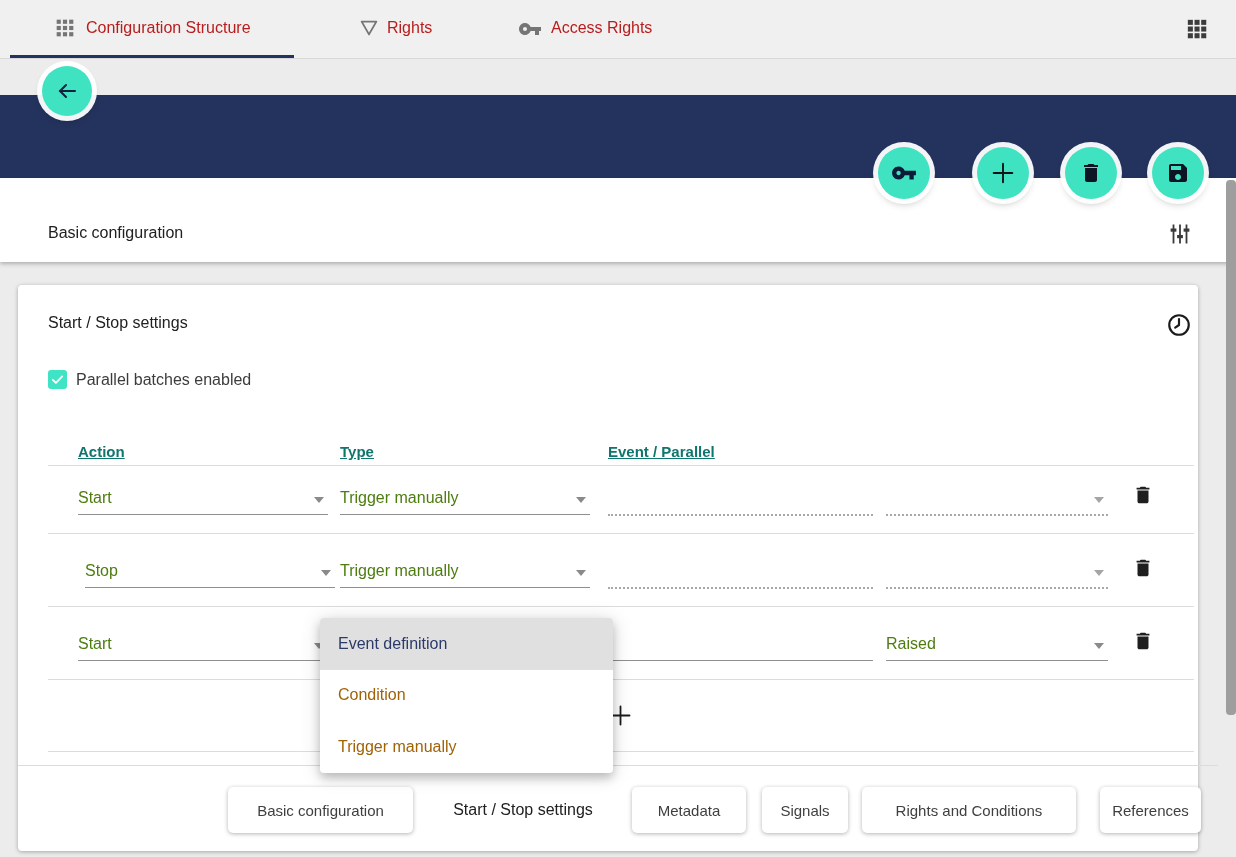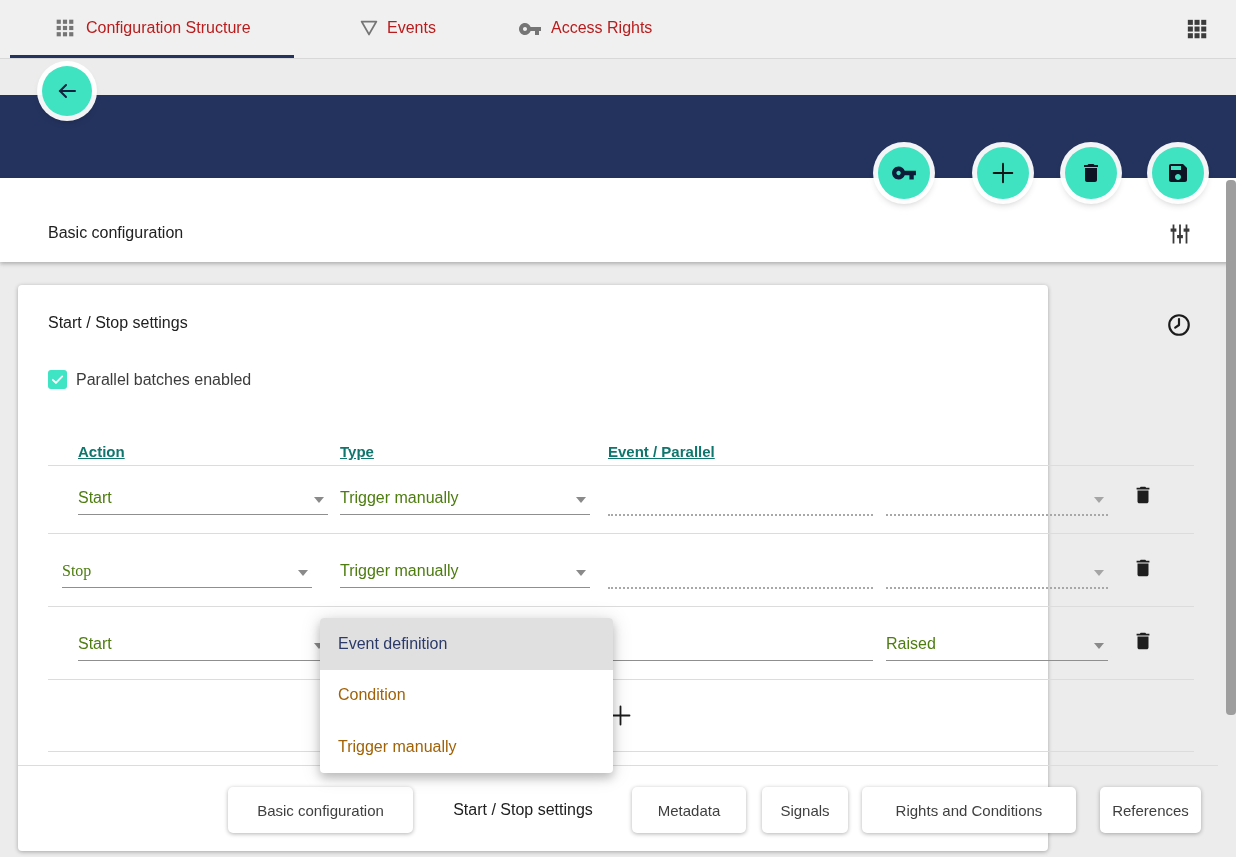--- a/index.html
+++ b/index.html
@@ -19,21 +19,21 @@
   .navyband{left:0;top:95px;width:1236px;height:83px;background:#24335e;}
   .page-title{left:36px;top:133px;font-size:28px;white-space:nowrap;}
   .title-prefix{color:#a4abbe;}
   .title-main{color:#ffffff;}
 
   
   .basicband{left:0;top:178px;width:1236px;height:84px;background:#ffffff;box-shadow:0 2px 4px rgba(0,0,0,.25);}
   .section-title{font-size:16px;color:#212121;white-space:nowrap;}
 
   
-  .card{left:18px;top:285px;width:1030px;height:566px;background:#ffffff;border-radius:4px;
+  .card{left:18px;top:285px;width:1180px;height:566px;background:#ffffff;border-radius:4px;
         box-shadow:0 1px 4px rgba(0,0,0,.3);}
 
   .checkbox{width:19px;height:19px;border-radius:3px;background:#3ee4c3;display:flex;align-items:center;justify-content:center;}
   .check-label{font-size:16px;color:#3c3c3c;}
 
   .th{font-size:15px;font-weight:bold;color:#0f766e;white-space:nowrap;text-decoration:underline;}
   .divider{height:1px;background:#dcdcdc;}
 
   .select{height:36px;}
   .select .val{position:absolute;left:0;bottom:7px;font-size:16px;color:#4d7c0f;white-space:nowrap;}
@@ -80,21 +80,21 @@
         </svg>
       </span>
     </div>
     <div class="abs tab-label" style="left:86px;top:19px;">Configuration Structure</div>
 
     <div class="abs" style="left:358px;top:17px;">
       <svg width="22" height="22" viewBox="0 0 24 24" fill="none" stroke="#757575" stroke-width="2" stroke-linejoin="round">
         <path d="M4 5h16L12 19z"></path>
       </svg>
     </div>
-    <div class="abs tab-label" style="left:387px;top:19px;">Events</div>
+    <div class="abs tab-label" style="left:387px;top:19px;">Rights</div>
 
     <div class="abs" style="left:518px;top:17px;color:#757575;">
       <svg width="24" height="24" viewBox="0 0 24 24" fill="currentColor">
         <path d="M12.65 10C11.83 7.67 9.61 6 7 6c-3.31 0-6 2.69-6 6s2.69 6 6 6c2.61 0 4.83-1.67 5.65-4H17v4h4v-4h2v-4H12.65zM7 14c-1.1 0-2-.9-2-2s.9-2 2-2 2 .9 2 2-.9 2-2 2z"></path>
       </svg>
     </div>
     <div class="abs tab-label" style="left:551px;top:19px;">Access Rights</div>
 
     <div class="abs" style="left:1186px;top:18px;color:#3c3c3c;">
       <svg width="22" height="22" viewBox="0 0 24 24" fill="currentColor">
@@ -210,21 +210,21 @@
       <span class="val"></span>
       <span class="caret dim"></span>
     </div>
     <div class="abs icon trash" style="left:1114px;top:198px;">
       <svg width="22" height="24" viewBox="0 0 24 24" fill="currentColor">
         <path d="M6 19c0 1.1.9 2 2 2h8c1.1 0 2-.9 2-2V7H6v12zM19 4h-3.5l-1-1h-5l-1 1H5v2h14V4z"></path>
       </svg>
     </div>
     <div class="abs divider" style="left:30px;top:248px;width:1146px;"></div>
 
-    <div class="abs select u-solid" style="left:44px;top:266px;width:250px;font-family:Liberation Serif, serif;">
+    <div class="abs select u-solid" style="left:67px;top:266px;width:250px;">
       <span class="val">Stop</span>
       <span class="caret"></span>
     </div>
     <div class="abs select u-solid" style="left:322px;top:266px;width:250px;">
       <span class="val">Trigger manually</span>
       <span class="caret"></span>
     </div>
     <div class="abs select u-dotted" style="left:590px;top:266px;width:265px;">
       <span class="val"></span>
     </div>

